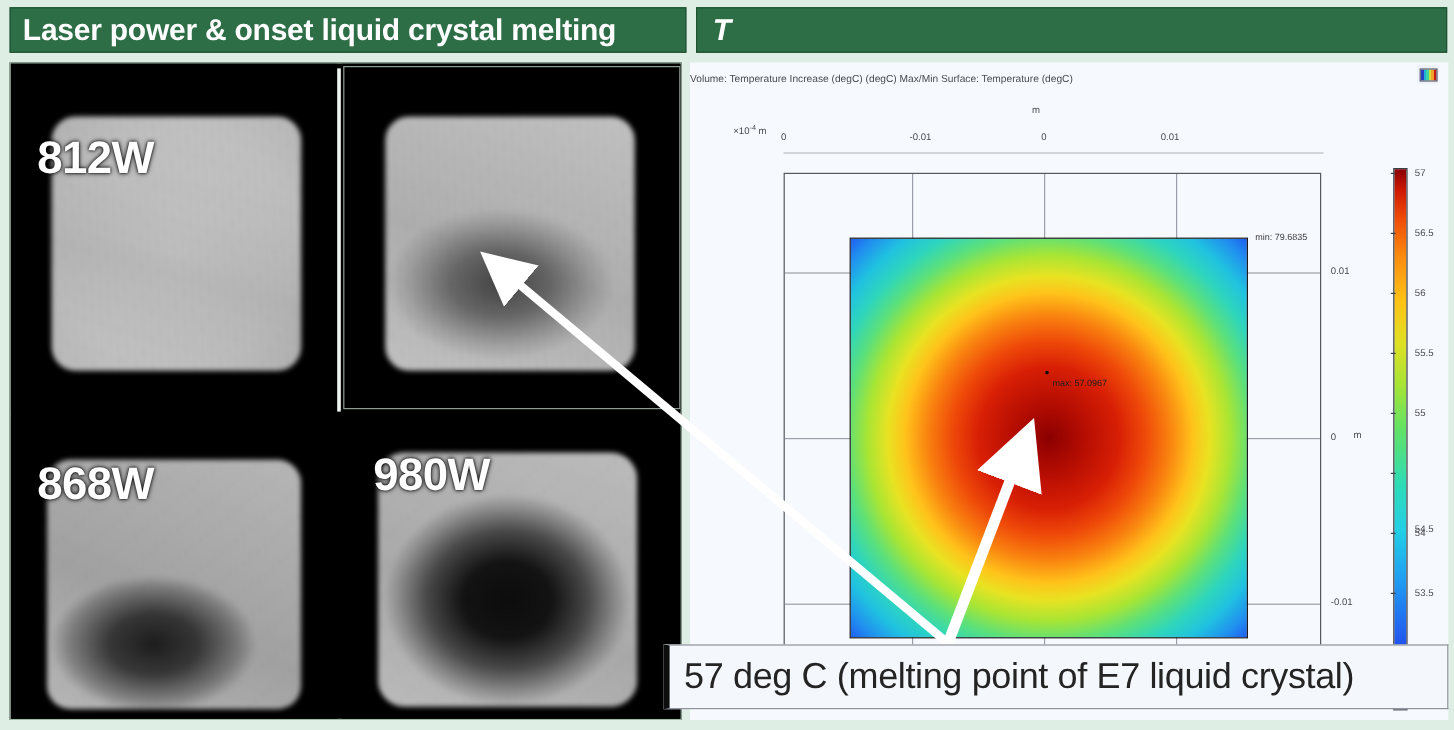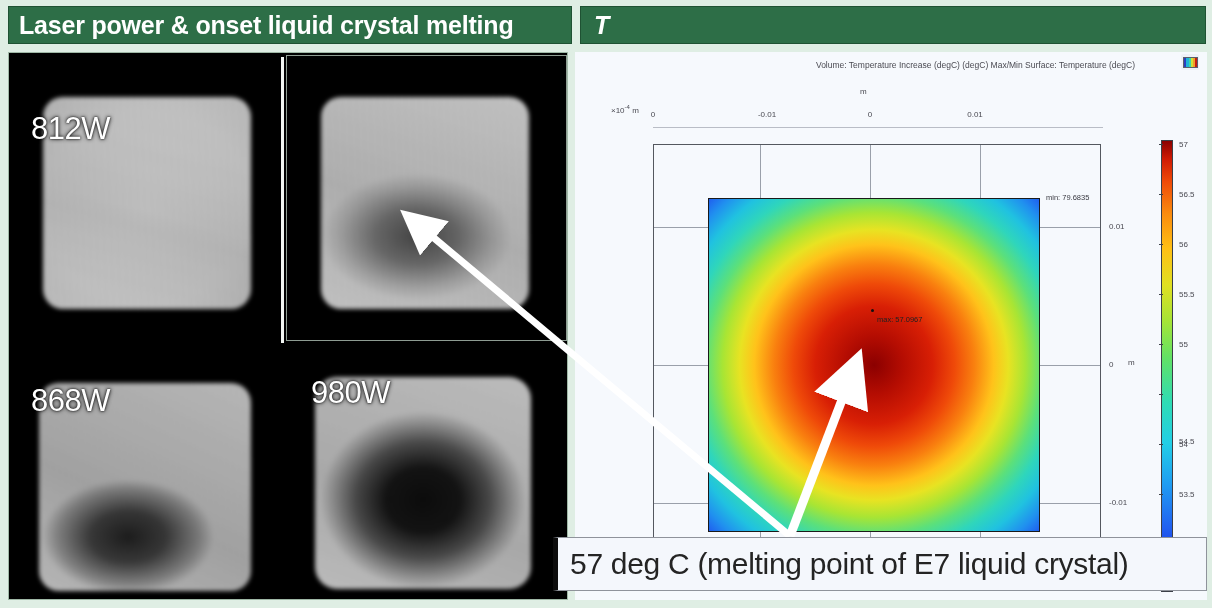--- a/index.html
+++ b/index.html
@@ -145,42 +145,43 @@
       repeating-linear-gradient(88deg, rgba(0,0,0,0.10) 0px, rgba(0,0,0,0.10) 1px, rgba(255,255,255,0) 1px, rgba(255,255,255,0) 6px),
       linear-gradient(200deg, rgba(255,255,255,0.07) 0%, rgba(0,0,0,0.14) 60%, rgba(0,0,0,0) 100%);
     border-radius: 22px;
     mix-blend-mode: multiply;
     opacity: 0.7;
   }
 
   .pwr-label {
     position: absolute;
     color: #ffffff;
-    font-size: 31px;
+    font-size: 38px;
     letter-spacing: -0.5px;
     text-shadow: 0 0 4px rgba(0,0,0,0.9), 0 0 2px rgba(0,0,0,0.9);
     white-space: nowrap;
+    font-weight: bold;
   }
   #lbl-812 { left: 22px;  top: 58px;  }
   #lbl-846 { left: 310px; top: 58px;  font-weight: bold; font-size: 30px; }
   #lbl-868 { left: 22px;  top: 330px; }
   #lbl-980 { left: 302px; top: 322px; }
 
   
   #comsol-panel {
     position: absolute;
     left: 575px; top: 52px;
     width: 632px; height: 548px;
     background: #f6f9fd;
     box-sizing: border-box;
   }
   #comsol-title {
     position: absolute;
     left: 0; top: 8px; width: 560px;
-    text-align: right;
+    text-align: left;
     font-size: 8.5px;
     color: #4a4a52;
     white-space: nowrap;
   }
   #legend-icon {
     position: absolute;
     right: 8px; top: 2px;
     width: 18px; height: 16px;
     background: #eef1f7;
     border-radius: 2px;

